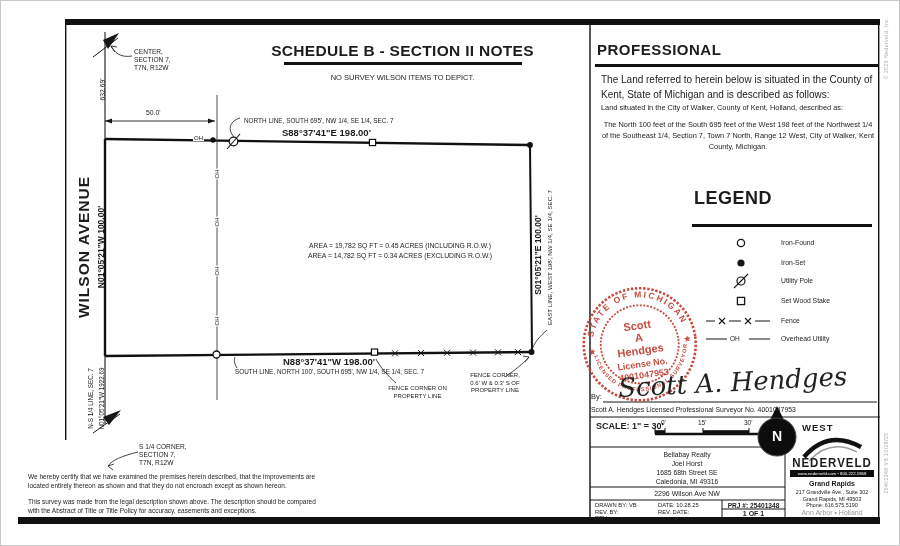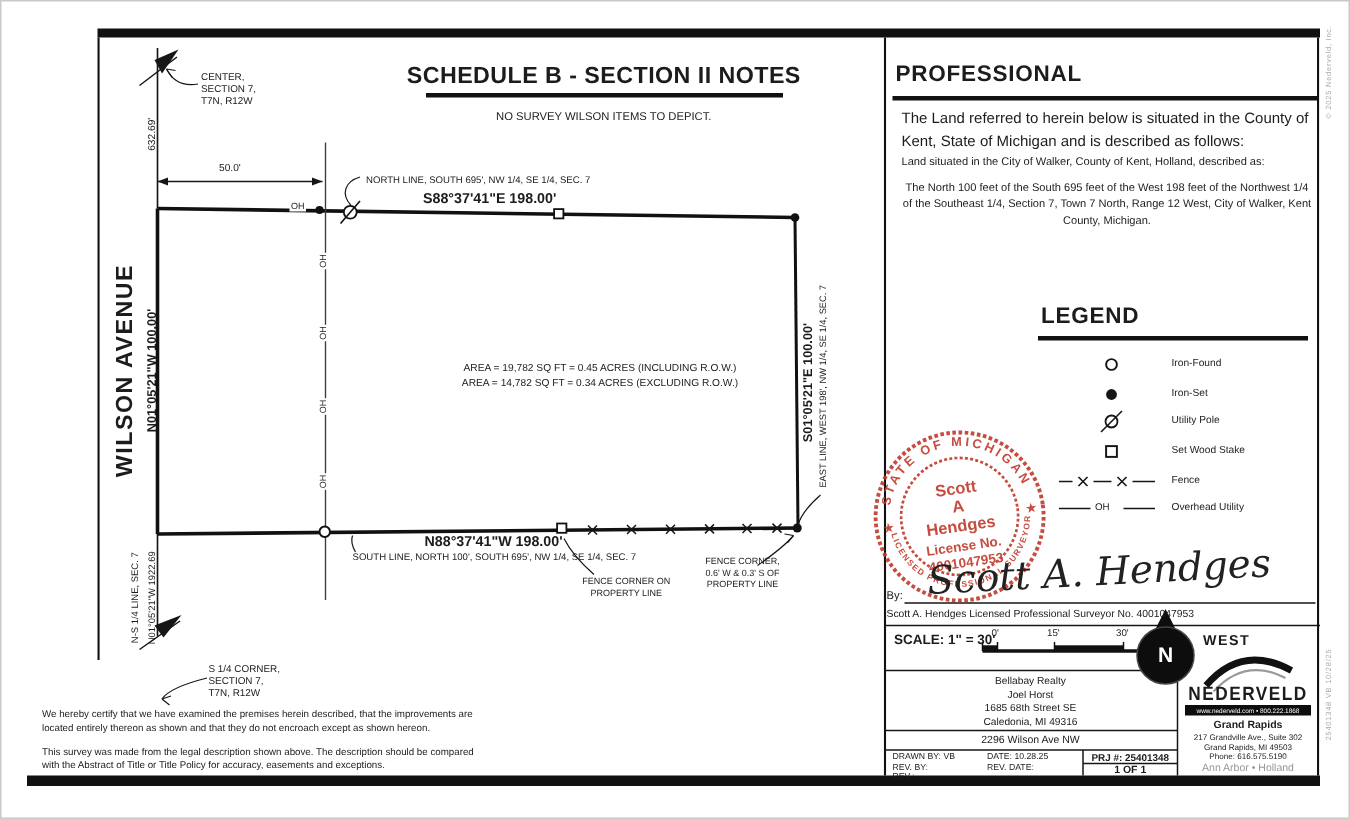--- a/index.html
+++ b/index.html
@@ -182,21 +182,21 @@
 
   <div class="abs txt" style="left:28px;top:472px;width:290px;font-size:6.5px;line-height:1.4;">We hereby certify that we have examined the premises herein described, that the improvements are located entirely thereon as shown and that they do not encroach except as shown hereon.</div>
   <div class="abs txt" style="left:28px;top:497px;width:290px;font-size:6.5px;line-height:1.4;">This survey was made from the legal description shown above.  The description should be compared with the Abstract of Title or Title Policy for accuracy, easements and exceptions.</div>
 
   <div class="abs txt b" style="left:597px;top:41px;font-size:15px;letter-spacing:.5px;">PROFESSIONAL</div>
   <div class="abs txt" style="left:595px;top:64px;width:283px;height:3px;background:#111;"></div>
   <div class="abs txt" style="left:601px;top:72px;width:274px;font-size:10px;line-height:1.5;">The Land referred to herein below is situated in the County of Kent, State of Michigan and is described as follows:</div>
   <div class="abs txt" style="left:601px;top:102px;width:274px;font-size:7.4px;line-height:1.5;">Land situated in the City of Walker, County of Kent, Holland, described as:</div>
   <div class="abs txt" style="left:601px;top:119px;width:274px;font-size:7.4px;line-height:1.5;text-align:center;">The North 100 feet of the South 695 feet of the West 198 feet of the Northwest 1/4 of the Southeast 1/4, Section 7, Town 7 North, Range 12 West, City of Walker, Kent County, Michigan.</div>
 
-  <div class="abs txt b" style="left:694px;top:202px;font-size:15px;letter-spacing:.5px;">LEGEND</div>
+  <div class="abs txt b" style="left:694px;top:188px;font-size:18px;letter-spacing:.5px;">LEGEND</div>
   <div class="abs txt" style="left:692px;top:224px;width:180px;height:3px;background:#111;"></div>
   <div class="abs txt" style="left:781px;top:239px;font-size:6.8px;">Iron-Found</div>
   <div class="abs txt" style="left:781px;top:259px;font-size:6.8px;">Iron-Set</div>
   <div class="abs txt" style="left:781px;top:277px;font-size:6.8px;">Utility Pole</div>
   <div class="abs txt" style="left:781px;top:297px;font-size:6.8px;">Set Wood Stake</div>
   <div class="abs txt" style="left:781px;top:317px;font-size:6.8px;">Fence</div>
   <div class="abs txt" style="left:781px;top:335px;font-size:6.8px;">Overhead Utility</div>
   <div class="abs txt" style="left:730px;top:335px;font-size:6.5px;">OH</div>
 
   <svg class="abs stampbox" style="left:578px;top:282px;" width="128" height="128" viewBox="0 0 128 128">

